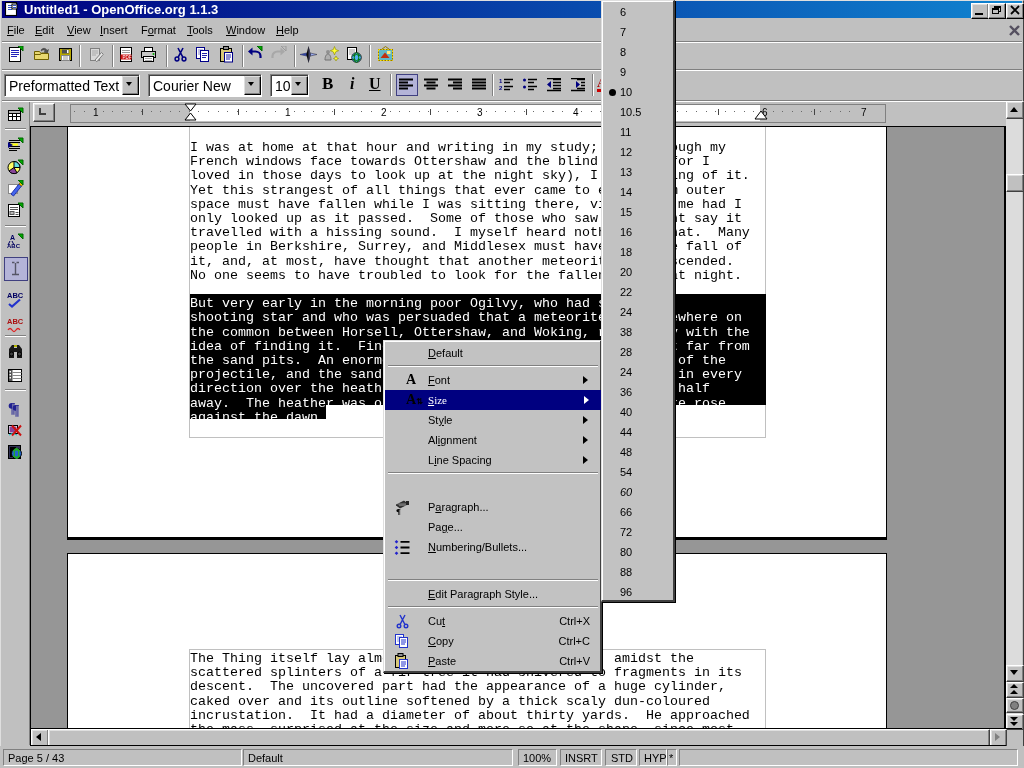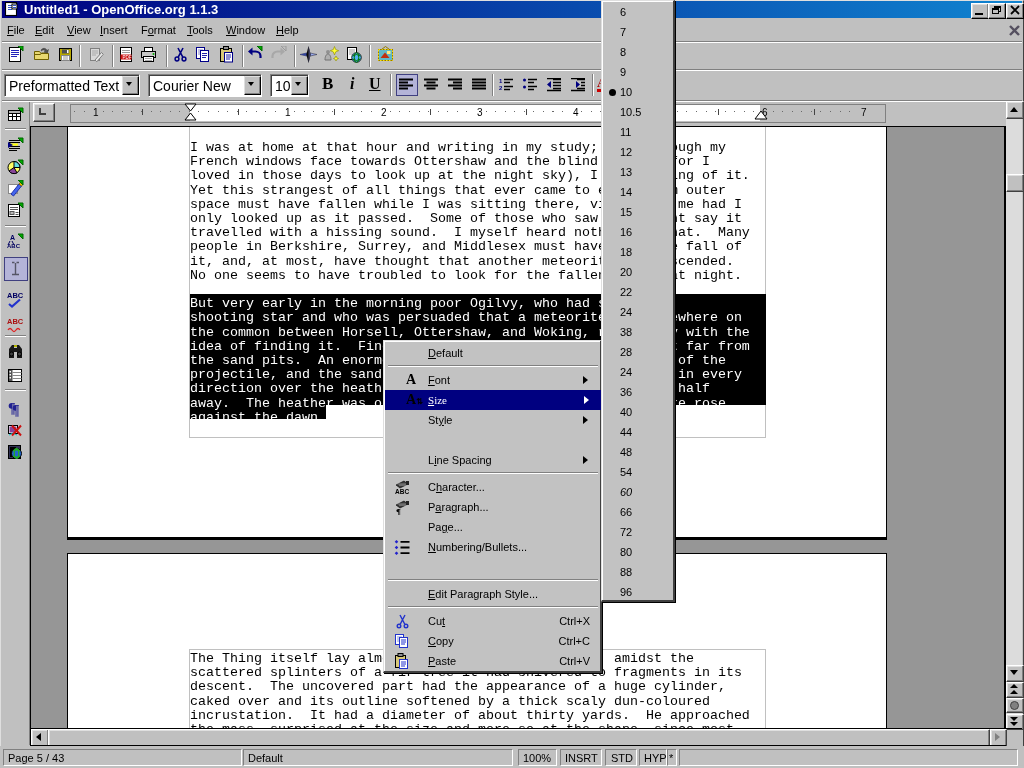--- a/index.html
+++ b/index.html
@@ -487,34 +487,29 @@
     </div>
   <div class="abs mitem" style="top:49px;background:#000080;color:#fff;left:1px;width:216px;">
       <span class="mlabel" style="left:43px;font-family:Liberation Serif, serif;"><u>S</u>ize</span>
       <span class="marr" style="border-left-color:#fff;"></span>
     <span class="abs" style="left:21px;top:2px;font-size:14px;font-weight:bold;font-family:'Liberation Serif',serif;color:#000;">A<span style="font-size:8px;">⇅</span></span>
     </div>
   <div class="abs mitem" style="top:69px;">
       <span class="mlabel">St<u>y</u>le</span>
       <span class="marr"></span>
     </div>
+  <div class="abs mitem" style="top:89px;">
+      <span class="mlabel">Al<u>i</u>gnment</span>
+      <span class="marr"></span>
+    </div>
   <div class="abs mitem" style="top:109px;">
       <span class="mlabel">L<u>i</u>ne Spacing</span>
       <span class="marr"></span>
     </div>
   <div class="abs msep" style="top:131px;"></div>
-  <div class="abs mitem" style="top:136px;">
-      <span class="mlabel">C<u>h</u>aracter...</span>
-      <svg class="micon" width="18" height="17">
-        <path d="M2 6 l8 -4 4 3 -8 4 z" fill="#383838" stroke="#000" stroke-width="0.6"></path>
-        <path d="M3.5 5h9M5 6.2h9" stroke="#bbb" stroke-width="0.6"></path>
-        <rect x="12" y="2" width="3" height="4" fill="#222"></rect>
-        <text x="1" y="15" font-size="6.5" font-weight="bold" fill="#000" font-family="Liberation Sans">ABC</text>
-      </svg>
-    </div>
   <div class="abs mitem" style="top:156px;">
       <span class="mlabel">P<u>a</u>ragraph...</span>
       <svg class="micon" width="18" height="17">
         <path d="M2 6 l8 -4 4 3 -8 4 z" fill="#383838" stroke="#000" stroke-width="0.6"></path>
         <path d="M3.5 5h9M5 6.2h9" stroke="#bbb" stroke-width="0.6"></path>
         <rect x="12" y="2" width="3" height="4" fill="#222"></rect>
         <text x="2" y="16" font-size="9" font-weight="bold" fill="#000" font-family="Liberation Serif">¶</text>
       </svg>
     </div>
   <div class="abs mitem" style="top:176px;">

